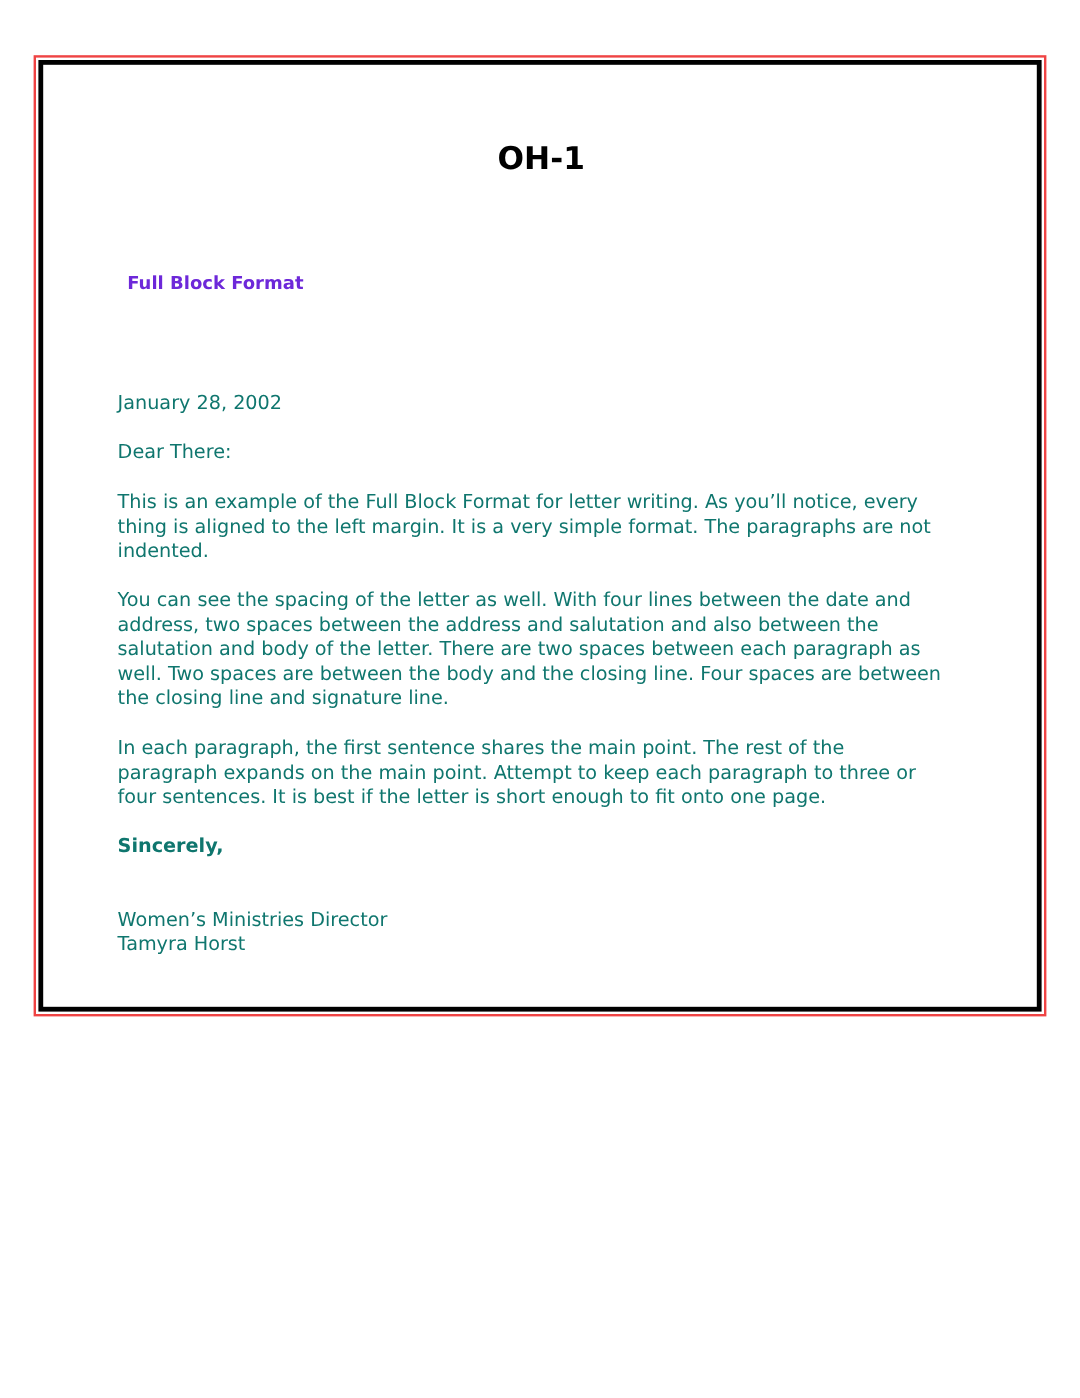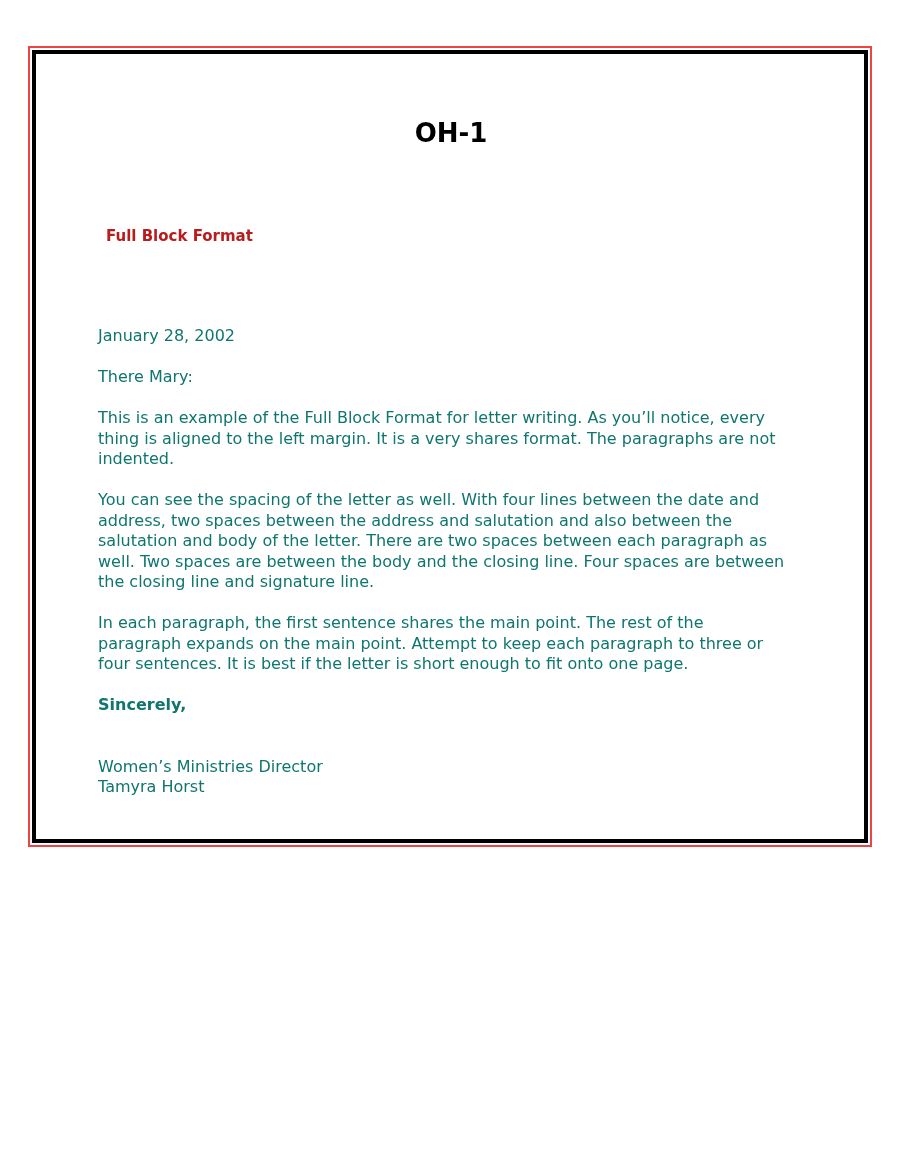--- a/index.html
+++ b/index.html
@@ -42,21 +42,21 @@
     font-weight: bold;
     font-size: 26px;
     line-height: 31px;
     color: #000000;
     margin-bottom: 78px;
   }
   .section-heading {
     font-weight: bold;
     font-size: 15px;
     line-height: 19px;
-    color: #b91c1c;
+    color: #6d28d9;
     margin-left: 8px;
     margin-bottom: 80px;
   }
   .letter {
     font-size: 16px;
     line-height: 20.5px;
     width: 692px;
     color: #0f766e;
   }
   .letter .block {
@@ -82,23 +82,23 @@
           <div>OH-1</div>
         </div>
 
         <div class="section-heading">Full Block Format</div>
 
         <div class="letter">
 
           <div class="block">January 28, 2002</div>
 
 
-          <div class="block">There Mary:</div>
+          <div class="block">Dear There:</div>
 
-          <p class="block">This is an example of the Full Block Format for letter writing. As you’ll notice, every thing is aligned to the left margin. It is a very shares format. The paragraphs are not indented.</p>
+          <p class="block">This is an example of the Full Block Format for letter writing. As you’ll notice, every thing is aligned to the left margin. It is a very simple format. The paragraphs are not indented.</p>
 
           <p class="block">You can see the spacing of the letter as well. With four lines between the date and address, two spaces between the address and salutation and also between the salutation and body of the letter. There are two spaces between each paragraph as well. Two spaces are between the body and the closing line. Four spaces are between the closing line and signature line.</p>
 
           <p class="block">In each paragraph, the first sentence shares the main point. The rest of the paragraph expands on the main point. Attempt to keep each paragraph to three or four sentences. It is best if the letter is short enough to fit onto one page.</p>
 
           <div class="block closing">Sincerely,</div>
 
           <div class="sig-block">
             <div>Women’s Ministries Director</div>
             <div>Tamyra Horst</div>

